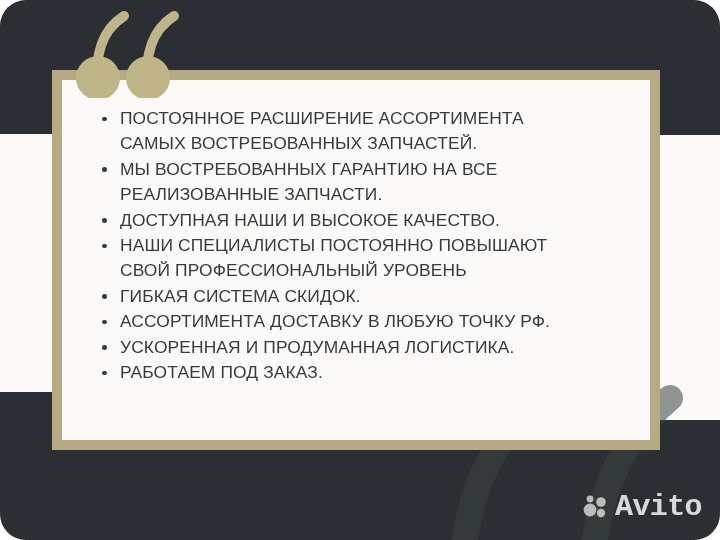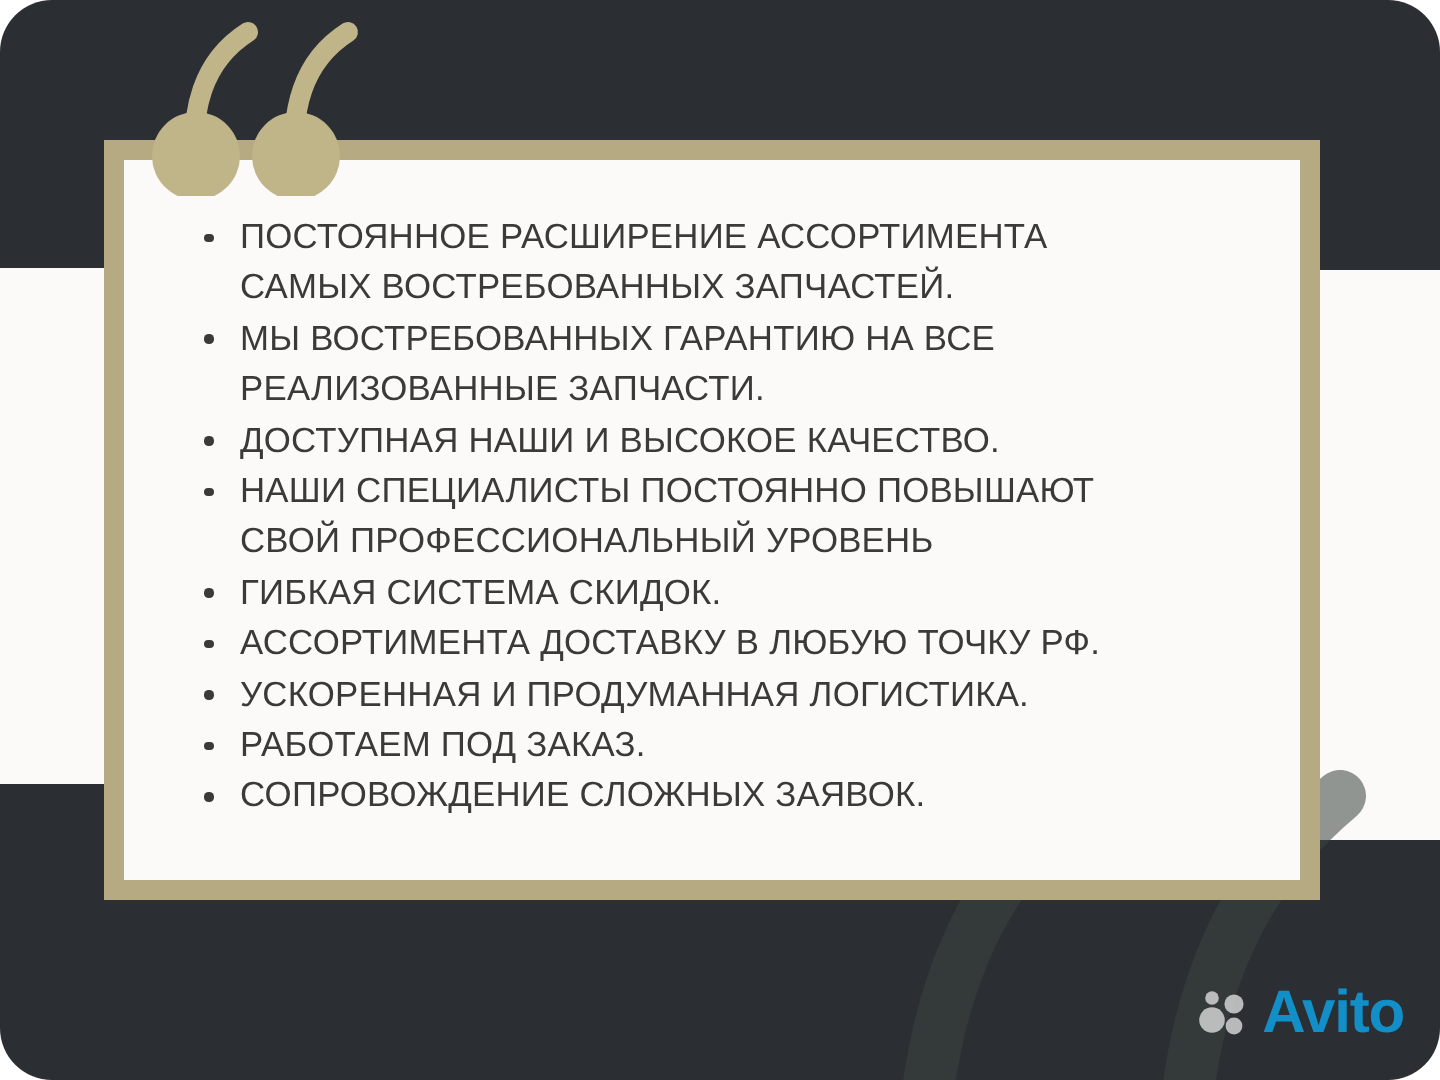--- a/index.html
+++ b/index.html
@@ -91,26 +91,26 @@
     position:absolute;
     right:18px; bottom:18px;
     display:flex;
     align-items:center;
     gap:6px;
     z-index:6;
     opacity:.82;
   }
   .avito .dots { display:block; }
   .avito .wordmark {
-    color:#0ea5e9;
+    color:#ffffff;
     font-size:30px;
     font-weight:bold;
     letter-spacing:-.6px;
     line-height:1;
-    font-family:Liberation Sans, sans-serif;
+    font-family:Liberation Mono, monospace;
   }
 </style>
 </head>
 <body>
 
 <div id="stage">
 
   <div class="band-white-left"></div>
   <div class="band-white-right"></div>
 
@@ -130,21 +130,20 @@
 САМЫХ ВОСТРЕБОВАННЫХ ЗАПЧАСТЕЙ.</li>
         <li>МЫ ВОСТРЕБОВАННЫХ ГАРАНТИЮ НА ВСЕ
 РЕАЛИЗОВАННЫЕ ЗАПЧАСТИ.</li>
         <li>ДОСТУПНАЯ НАШИ И ВЫСОКОЕ КАЧЕСТВО.</li>
         <li>НАШИ СПЕЦИАЛИСТЫ ПОСТОЯННО ПОВЫШАЮТ
 СВОЙ ПРОФЕССИОНАЛЬНЫЙ УРОВЕНЬ</li>
         <li>ГИБКАЯ СИСТЕМА СКИДОК.</li>
         <li>АССОРТИМЕНТА ДОСТАВКУ В ЛЮБУЮ ТОЧКУ РФ.</li>
         <li>УСКОРЕННАЯ И ПРОДУМАННАЯ ЛОГИСТИКА.</li>
         <li>РАБОТАЕМ ПОД ЗАКАЗ.</li>
-        <li>СОПРОВОЖДЕНИЕ СЛОЖНЫХ ЗАЯВОК.</li>
       </ul>
     </div>
   </div>
 
   <svg class="quote-mark" viewBox="0 0 120 92">
     <g fill="none" stroke="#c0b489" stroke-width="10" stroke-linecap="round">
       <path d="M26 84 C 22 48, 30 24, 52 10"></path>
       <path d="M76 84 C 72 48, 80 24, 102 10"></path>
     </g>
     <circle cx="26" cy="72" r="22" fill="#c0b489"></circle>

